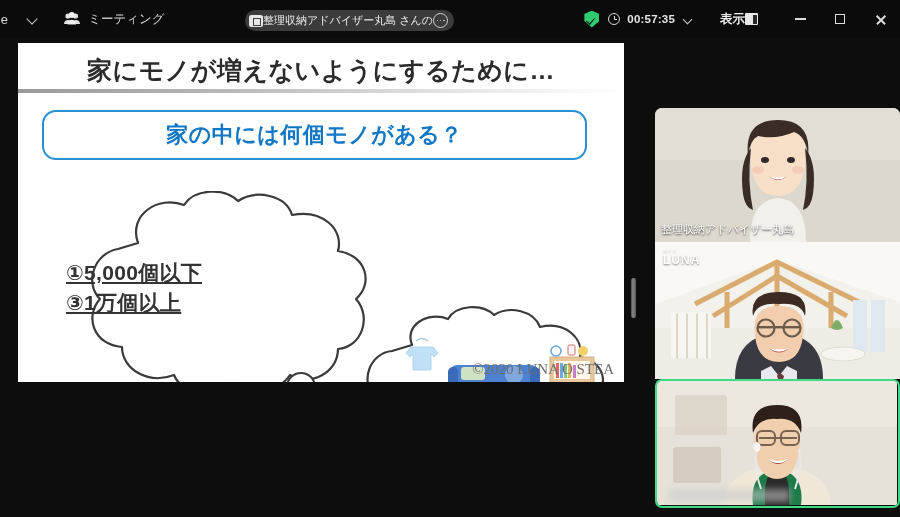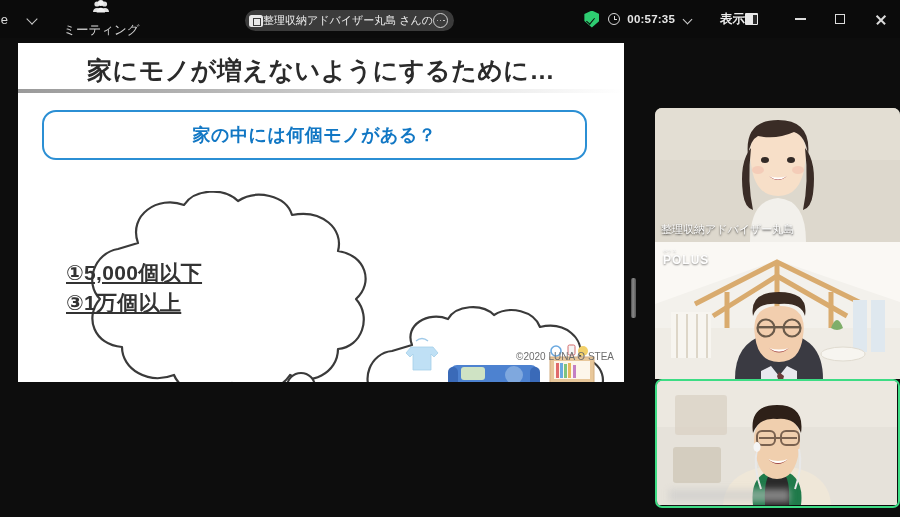--- a/index.html
+++ b/index.html
@@ -38,22 +38,22 @@
   }
   .chev-down::before {
     content: ""; position: absolute;
     left: 3px; top: 4px;
     width: 7px; height: 7px;
     border-right: 1.4px solid #c9c9c9;
     border-bottom: 1.4px solid #c9c9c9;
     transform: rotate(45deg);
   }
   .meeting-group {
-    display: flex; align-items: center;
-    margin-left: 22px; gap: 7px; flex-direction: column;
+    display: flex; align-items: flex-start;
+    margin-left: 22px; gap: 7px;
   }
   .people-icon { width: 18px; height: 16px; position: relative; }
   .meeting-label { color: #d2d2d2; font-size: 12.5px; white-space: nowrap; }
 
   .share-pill {
     position: absolute; left: 245px; top: 10px;
     height: 21px;
     display: flex; align-items: center;
     padding: 0 6px 0 4px;
     background: #3b3b3b;
@@ -194,21 +194,21 @@
     background: linear-gradient(to right, #9a9a9a 0%, #b4b4b4 30%, #e8e8e8 75%, #ffffff 100%);
   }
   .qbox {
     position: absolute; left: 24px; top: 67px;
     width: 545px; height: 50px;
     border: 2.5px solid #2b8fd4;
     border-radius: 14px;
     display: flex; align-items: center; justify-content: center;
   }
   .qbox-text {
-    font-size: 18px; font-weight: bold; color: #1177c4;
+    font-size: 22px; font-weight: bold; color: #1177c4;
     letter-spacing: .5px; white-space: nowrap;
   }
 
   .bubble-wrap {
     position: absolute; left: 48px; top: 148px;
     width: 330px; height: 230px;
   }
   .bubble-svg { position: absolute; left: 0; top: 0; }
   .bubble-list {
     position: absolute; left: 48px; top: 215px;
@@ -223,22 +223,22 @@
 
   .room-wrap {
     position: absolute; left: 336px; top: 262px;
     width: 270px; height: 175px;
   }
   .girl-wrap {
     position: absolute; left: 185px; top: 375px;
     width: 175px; height: 120px;
   }
   .copyright {
-    position: absolute; right: 10px; bottom: 20px;
-    font-size: 10px; color: #6d6d6d; white-space: nowrap;
+    position: absolute; right: 10px; bottom: 4px;
+    font-size: 15px; color: #6d6d6d; white-space: nowrap; font-family: Liberation Serif, serif;
   }
 
   
   .splitter {
     position: absolute; left: 631px; top: 240px;
     width: 5px; height: 40px;
     background: linear-gradient(to right, #4a4a4a, #8a8a8a 40%, #555);
     border-radius: 2px;
   }
 
@@ -535,21 +535,21 @@
           <rect x="102" y="84" width="44" height="2.4" fill="#6a5a4a"></rect>
           <circle cx="111" cy="86" r="8.5" fill="none" stroke="#6a5a4a" stroke-width="2.2"></circle>
           <circle cx="137" cy="86" r="8.5" fill="none" stroke="#6a5a4a" stroke-width="2.2"></circle>
           <path d="M114,106 q10,9 20,0 q-10,7 -20,0z" fill="#a85050"></path>
           <path d="M114,106 q10,7 20,0 q-10,3 -20,0z" fill="#fff"></path>
           <path d="M116,124 l8,10 l8,-10 l10,5 l0,8 l-36,0 l0,-8z" fill="#e8e8ee"></path>
           <path d="M124,130 l5,4 l-3,12 l-4,-12z" fill="#6a3a3a"></path>
         </svg>
         <span class="polus">
           <small>ポラス</small>
-          <span>POLUS</span>
+          <span>LUNA</span>
         </span>
       </div>
 
       <div class="vtile vtile-3">
         <svg width="240" height="124" viewBox="0 0 240 124" preserveAspectRatio="none">
           <rect width="240" height="124" fill="#e6e2da"></rect>
           <rect x="0" y="0" width="240" height="46" fill="#ece8e0"></rect>
           <rect x="18" y="14" width="52" height="40" rx="3" fill="#d8d0c2" opacity=".7"></rect>
           <rect x="16" y="66" width="48" height="36" rx="3" fill="#c8bfae" opacity=".6"></rect>
           <path d="M66,124 q2,-36 54,-40 q52,4 54,40z" fill="#efe7d8"></path>

